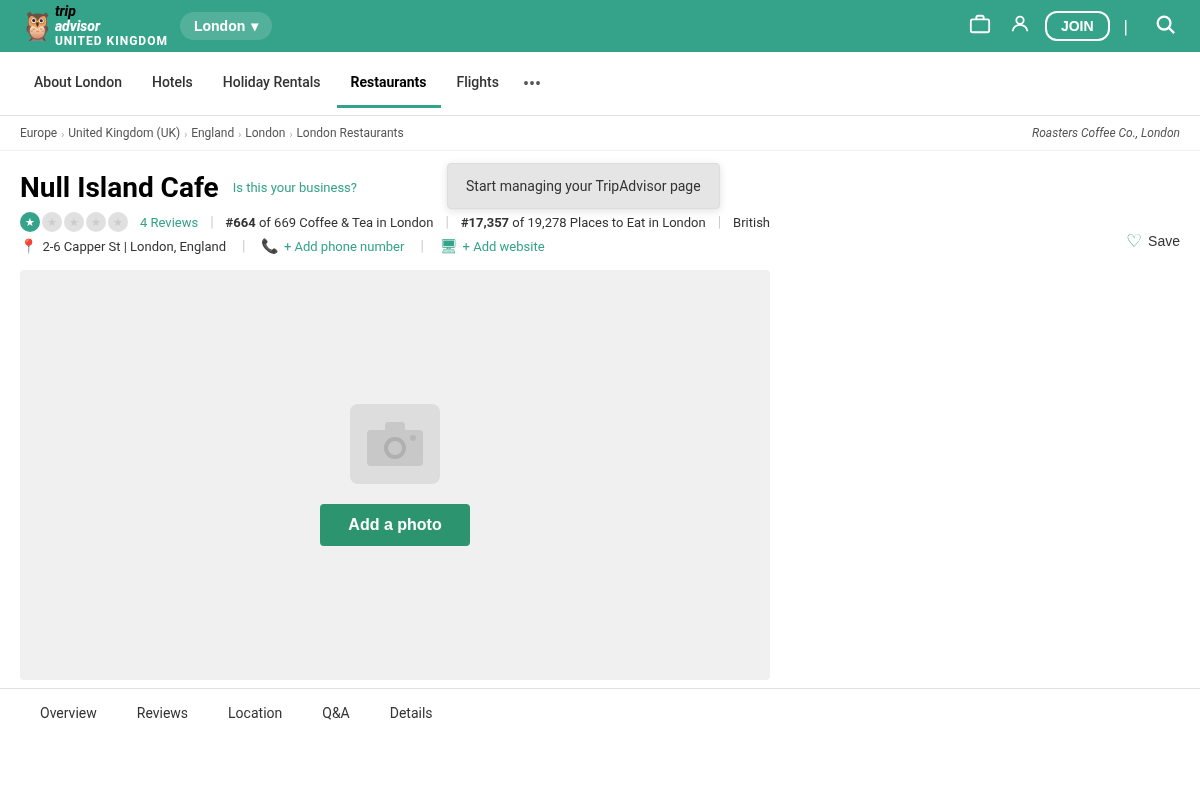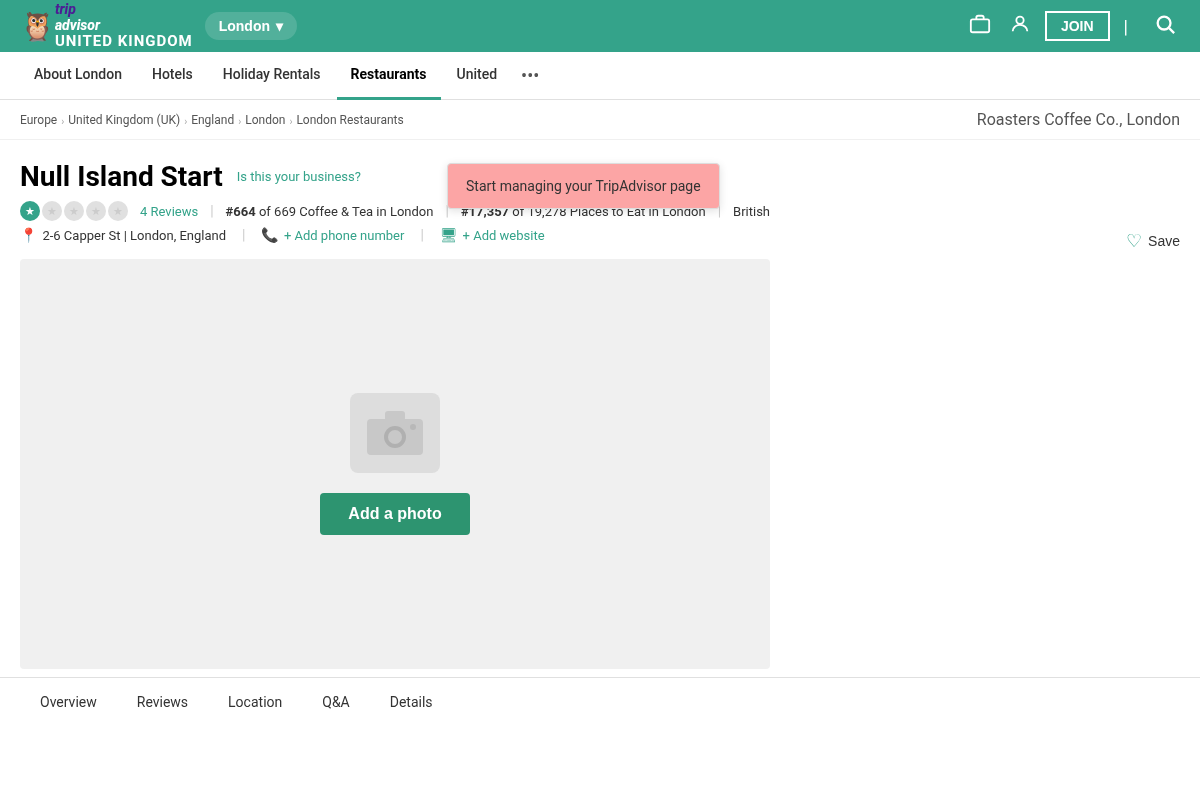--- a/index.html
+++ b/index.html
@@ -30,37 +30,37 @@
       cursor: pointer;
       display: flex; align-items: center; gap: 6px;
     }
     .top-nav-right { display: flex; align-items: center; gap: 10px; }
     .nav-icon-btn {
       background: none; border: none; cursor: pointer; color: #fff; font-size: 20px; padding: 4px;
     }
     .join-btn {
       background: none;
       border: 2px solid #fff;
-      border-radius: 0;
+      border-radius: 12px;
       color: #fff;
       font-size: 14px;
       font-weight: 700;
       padding: 5px 14px;
       cursor: pointer;
     }
     .search-btn { background: none; border: none; cursor: pointer; color: #fff; font-size: 20px; padding: 4px; margin-left: 8px; }
 
     
     .sec-nav {
       display: flex;
       align-items: center;
       padding: 0 20px;
       border-bottom: 1px solid #e0e0e0;
       background: #fff;
-      height: 48px;
+      height: 64px;
       gap: 2px;
     }
     .sec-nav-item {
       padding: 0 14px;
       height: 48px;
       display: flex; align-items: center;
       font-size: 14px;
       color: #333;
       cursor: pointer;
       text-decoration: none;
@@ -82,35 +82,35 @@
       padding: 10px 20px;
       font-size: 12px;
       color: #555;
       gap: 4px;
       border-bottom: 1px solid #f0f0f0;
       justify-content: space-between;
     }
     .breadcrumb-left { display: flex; align-items: flex-end; gap: 4px; }
     .breadcrumb a { color: #555; text-decoration: none; }
     .breadcrumb-sep { color: #aaa; font-size: 10px; }
-    .breadcrumb-right { font-size: 16px; color: #555; }
+    .breadcrumb-right { font-size: 12px; color: #555; font-style: italic; }
     .breadcrumb-right a { color: #555; text-decoration: none; }
 
     
     .main-content { padding: 20px 20px 0 20px; max-width: 1200px; }
 
     
     .business-title-row { display: flex; align-items: center; gap: 14px; margin-bottom: 8px; }
     .business-name { font-size: 28px; font-weight: 700; color: #000; }
     .is-business-link { font-size: 13px; color: #34a38a; text-decoration: none; white-space: nowrap; cursor: pointer; }
 
     
     .tooltip-popup {
       position: absolute;
-      background: #fca5a5;
+      background: #e5e5e5;
       border: 1px solid #ddd;
       border-radius: 4px;
       padding: 14px 18px;
       font-size: 14px;
       color: #333;
       box-shadow: 0 2px 8px rgba(0,0,0,0.12);
       white-space: nowrap;
       z-index: 100;
       left: 447px;
       top: 163px;
@@ -198,23 +198,23 @@
 </head>
 <body>
 
 <div class="page-wrapper">
 
   <nav class="top-nav">
     <div class="top-nav-left">
       <div class="logo-wrap">
         <span class="logo-owl">🦉</span>
         <div class="logo-text">
-          <span style="font-style:italic; color:#4c1d95; font-size:14px; font-weight:800;">trip</span>
+          <span style="font-style:italic; color:#000000; font-size:14px; font-weight:800;">trip</span>
             <span style="font-style:italic; color:#fff; font-size:14px; font-weight:800;">advisor</span>
-          <span style="font-size:15px; letter-spacing:1px; color:#fff;">UNITED KINGDOM</span>
+          <span style="font-size:12px; letter-spacing:1px; color:#fff;">UNITED KINGDOM</span>
         </div>
       </div>
       <button class="location-btn">
         <span>London</span>
         <span>▾</span>
       </button>
     </div>
     <div class="top-nav-right">
       <button class="nav-icon-btn" title="Trips">
         <svg width="22" height="22" viewBox="0 0 24 24" fill="none" stroke="white" stroke-width="2">
@@ -239,21 +239,21 @@
           </svg>
       </button>
     </div>
   </nav>
 
   <nav class="sec-nav">
     <a class="sec-nav-item">About London</a>
     <a class="sec-nav-item">Hotels</a>
     <a class="sec-nav-item">Holiday Rentals</a>
     <a class="sec-nav-item active">Restaurants</a>
-    <a class="sec-nav-item">United</a>
+    <a class="sec-nav-item">Flights</a>
     <span class="sec-nav-dots">•••</span>
   </nav>
 
   <div class="breadcrumb">
     <div class="breadcrumb-left">
       <a href="#">Europe</a>
       <span class="breadcrumb-sep">›</span>
       <a href="#">United Kingdom (UK)</a>
       <span class="breadcrumb-sep">›</span>
       <a href="#">England</a>
@@ -263,21 +263,21 @@
       <a href="#">London Restaurants</a>
     </div>
     <div class="breadcrumb-right">
       <a href="#">Roasters Coffee Co., London</a>
     </div>
   </div>
 
   <div class="main-content">
 
     <div class="business-title-row">
-      <h1 class="business-name">Null Island Start</h1>
+      <h1 class="business-name">Null Island Cafe</h1>
       <a class="is-business-link">Is this your business?</a>
     </div>
 
     <div class="tooltip-popup">
       <span>Start managing your TripAdvisor page</span>
     </div>
 
     <div class="ratings-row">
       <div class="stars">
         <div class="star-circle star-filled">

